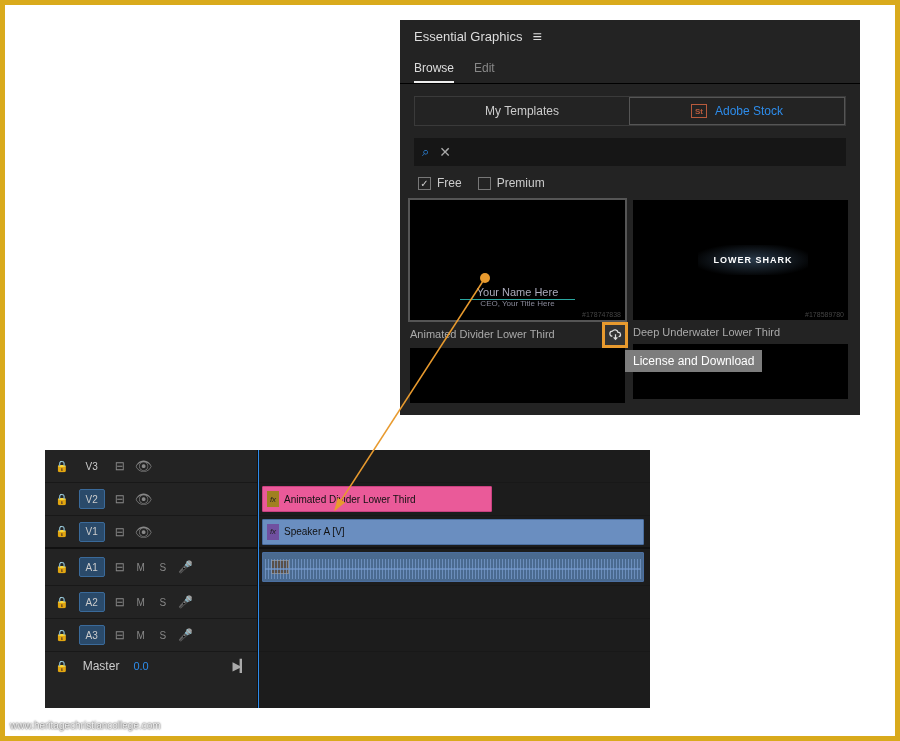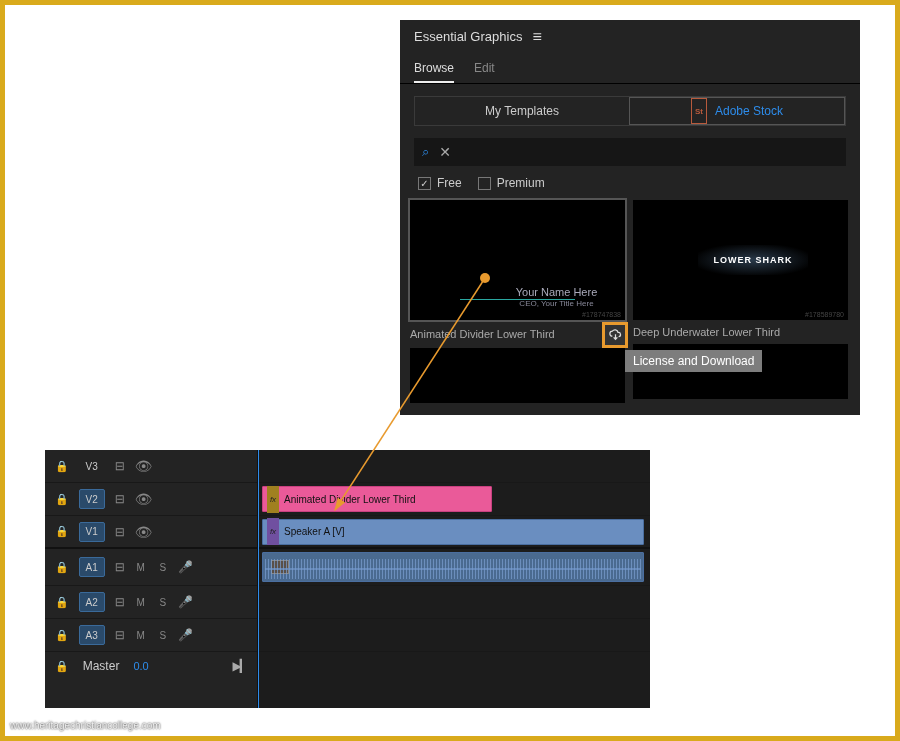--- a/index.html
+++ b/index.html
@@ -49,21 +49,21 @@
     flex: 1;
     display: flex; align-items: center; justify-content: center;
     font-size: 12px;
   }
   .eg-source .my { color: #ccc; }
   .eg-source .stock {
     border: 1px solid #555;
     color: #2d8ceb;
   }
   .st-badge {
-    width: 16px; height: 26px;
+    width: 16px; height: 14px;
     border: 1px solid #b85a3c;
     color: #b85a3c;
     font-size: 8px; font-weight: bold;
     display: inline-flex; align-items: center; justify-content: center;
     margin-right: 8px;
   }
 
   .eg-search {
     margin: 12px 14px 0 14px;
     height: 28px;
@@ -94,21 +94,21 @@
     padding: 0 10px;
   }
   .tmpl {
     width: 215px;
   }
   .tmpl .thumb {
     width: 100%; height: 120px;
     background: #000;
     position: relative;
   }
-  .tmpl.sel .thumb { outline: 2px solid #555; padding-left: 39px; }
+  .tmpl.sel .thumb { outline: 2px solid #555; }
   .thumb .name-here {
     position: absolute; bottom: 22px; width: 100%;
     text-align: center; color: #aab; font-size: 11px;
   }
   .thumb .sub-here {
     position: absolute; bottom: 12px; width: 100%;
     text-align: center; color: #889; font-size: 8px;
   }
   .thumb .accent {
     position: absolute; bottom: 20px; left: 50px; width: 115px; height: 1px;
@@ -214,21 +214,21 @@
     border-radius: 1px;
     display: flex; align-items: center;
     padding-left: 4px;
     font-size: 10px;
     color: #111;
     position: relative;
   }
   .clip.pink { background: #ea5a99; border: 1px solid #c94080; width: 230px; margin-left: 4px; }
   .clip.blue { background: #6a8ec0; border: 1px solid #4a6ea0; width: 382px; margin-left: 4px; }
   .fx {
-    width: 12px; height: 27px;
+    width: 12px; height: 16px;
     background: #a08020;
     margin-right: 5px;
     display: flex; align-items: center; justify-content: center;
     font-size: 8px; font-style: italic; color: #222;
   }
   .fx.purple { background: #7050a0; }
   .audio-row .clip.blue {
     height: 30px;
     background: #4a6a90;
     width: 382px;

